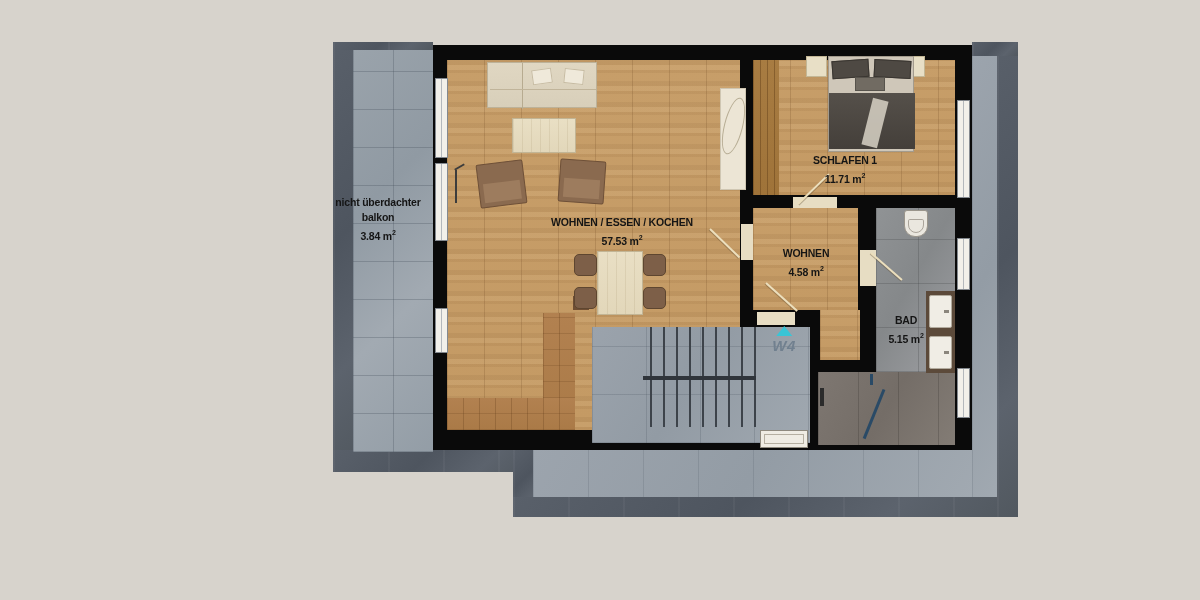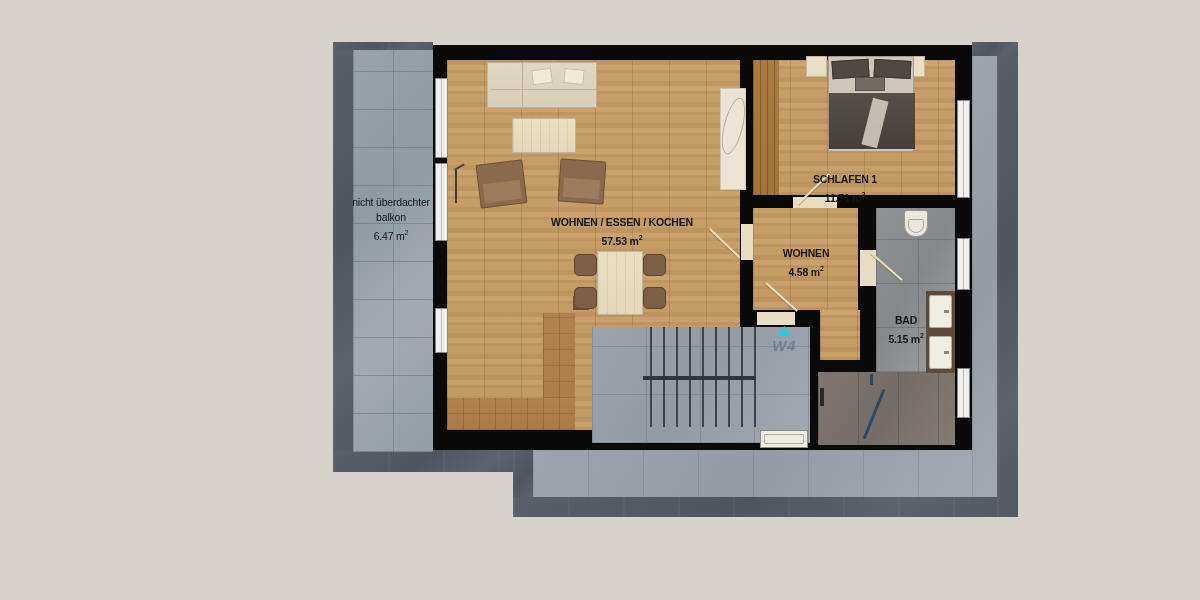--- a/index.html
+++ b/index.html
@@ -171,30 +171,30 @@
 
   <div class="abs toilet" style="left:904px;top:210px;width:24px;height:27px;"></div>
   <div class="abs" style="left:926px;top:291px;width:29px;height:82px;background:#5c4a3a;"></div>
   <div class="abs basin" style="left:929px;top:295px;width:23px;height:33px;"></div>
   <div class="abs basin" style="left:929px;top:336px;width:23px;height:33px;"></div>
 
   <div class="abs bline" style="left:884px;top:388px;width:53px;height:3px;transform:rotate(112deg);"></div>
   <div class="abs" style="left:870px;top:374px;width:3px;height:11px;background:#2a4a66;"></div>
   <div class="abs" style="left:820px;top:388px;width:4px;height:18px;background:#2b2b2b;"></div>
 
-  <div class="lbl" style="left:391px;top:195px;font-weight:400;">
+  <div class="lbl" style="left:378px;top:195px;font-weight:700;">
     <div>nicht überdachter</div>
     <div>balkon</div>
-    <div><span>6.47 m</span><sup>2</sup></div>
+    <div><span>3.84 m</span><sup>2</sup></div>
   </div>
   <div class="lbl" style="left:622px;top:215px;">
     <div>WOHNEN / ESSEN / KOCHEN</div>
     <div><span>57.53 m</span><sup>2</sup></div>
   </div>
-  <div class="lbl" style="left:845px;top:172px;">
+  <div class="lbl" style="left:845px;top:153px;">
     <div>SCHLAFEN 1</div>
     <div><span>11.71 m</span><sup>2</sup></div>
   </div>
   <div class="lbl" style="left:806px;top:246px;">
     <div>WOHNEN</div>
     <div><span>4.58 m</span><sup>2</sup></div>
   </div>
   <div class="lbl" style="left:906px;top:313px;">
     <div>BAD</div>
     <div><span>5.15 m</span><sup>2</sup></div>

